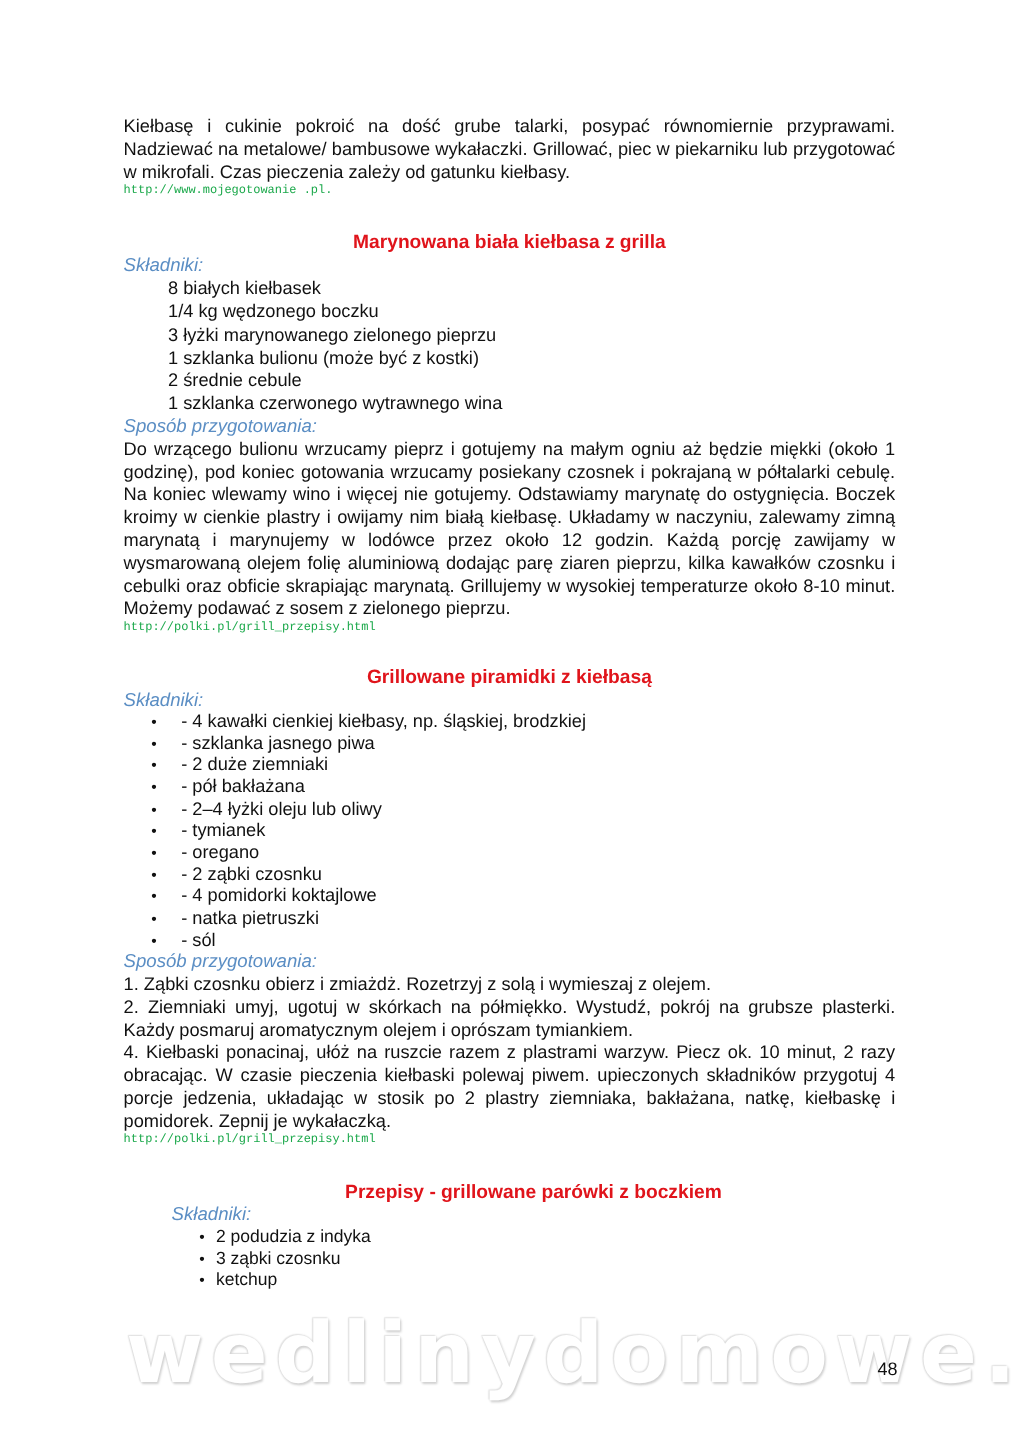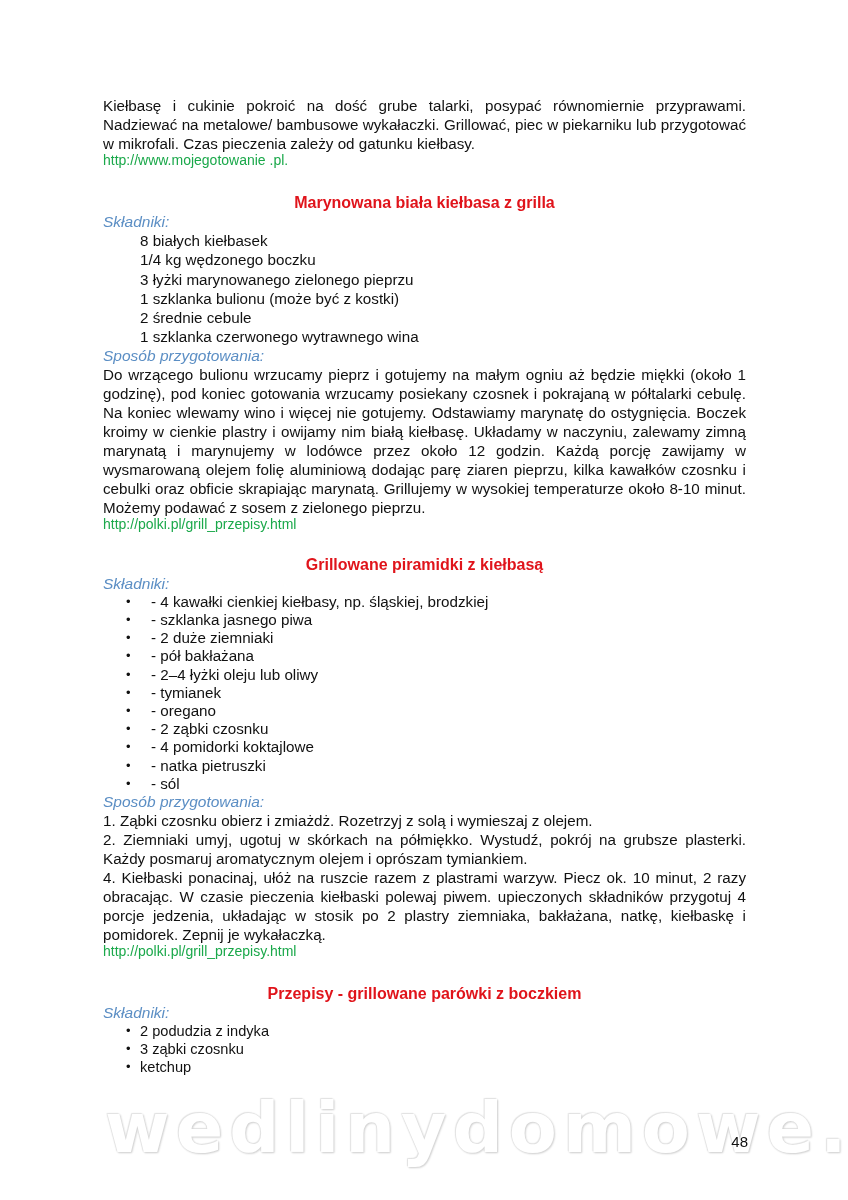--- a/index.html
+++ b/index.html
@@ -1,20 +1,20 @@
 <!DOCTYPE html>
 <html><head>
 <meta charset="utf-8">
 <style>
   html, body { margin:0; padding:0; background:#ffffff; }
   body { width:848px; height:1200px; position:relative; overflow:hidden;
          font-family:"Liberation Sans", sans-serif; color:#111111; }
   .page { position:absolute; left:103px; top:96px; width:643px; }
   p.body { margin:0; font-size:15.2px; line-height:19px; text-align:justify; }
-  .link { font-size:14px; line-height:14px; color:#1aa84a; margin:0 0 0 0; }
+  .link { font-size:10px; line-height:14px; color:#1aa84a; margin:0 0 0 0;font-family:Liberation Mono, monospace; }
   h2.title { margin:0; text-align:center; color:#e0141b; font-size:16px; font-weight:bold;
              line-height:20px; }
   .sub { color:#5b8ec4; font-style:italic; font-weight:normal; font-size:15.5px; line-height:18px; margin:0; }
   ul.plain { list-style:none; margin:0; padding:0 0 0 37px; }
   ul.plain li { font-size:15.2px; line-height:19.3px; }
   ul.bul { list-style:none; margin:0; padding:0; }
   ul.bul li { font-size:15.2px; line-height:18.2px; position:relative; padding-left:48px; }
   ul.bul li .dot { position:absolute; left:23px; top:0; font-size:13px; }
   ul.bul.narrow li { font-size:14.6px; line-height:18px; padding-left:37px; }
   ul.bul.narrow li .dot { left:23px; }
@@ -63,21 +63,21 @@
       <li><span class="dot">•</span><span>- natka pietruszki</span></li>
       <li><span class="dot">•</span><span>- sól</span></li>
     </ul>
     <div class="sub">Sposób przygotowania:</div>
     <p class="body">1. Ząbki czosnku obierz i zmiażdż. Rozetrzyj z solą i wymieszaj z olejem.</p>
     <p class="body">2. Ziemniaki umyj, ugotuj w skórkach na półmiękko. Wystudź, pokrój na grubsze plasterki. Każdy posmaruj aromatycznym olejem i oprószam tymiankiem.</p>
     <p class="body">4. Kiełbaski ponacinaj, ułóż na ruszcie razem z plastrami warzyw. Piecz ok. 10 minut, 2 razy obracając. W czasie pieczenia kiełbaski polewaj piwem.  upieczonych składników przygotuj 4 porcje jedzenia, układając w stosik po 2 plastry ziemniaka, bakłażana, natkę, kiełbaskę i pomidorek. Zepnij je wykałaczką.</p>
     <div class="link">http://polki.pl/grill_przepisy.html</div>
   </div>
 
-  <div style="margin-top:26px;">
+  <div style="margin-top:26px;margin-left:40px;">
     <h2 class="title">Przepisy - grillowane parówki z boczkiem</h2>
     <div class="sub">Składniki:</div>
     <ul class="bul narrow">
       <li><span class="dot">•</span><span>2 podudzia z indyka</span></li>
       <li><span class="dot">•</span><span>3 ząbki czosnku</span></li>
       <li><span class="dot">•</span><span>ketchup</span></li>
     </ul>
   </div>
 </div>
 

